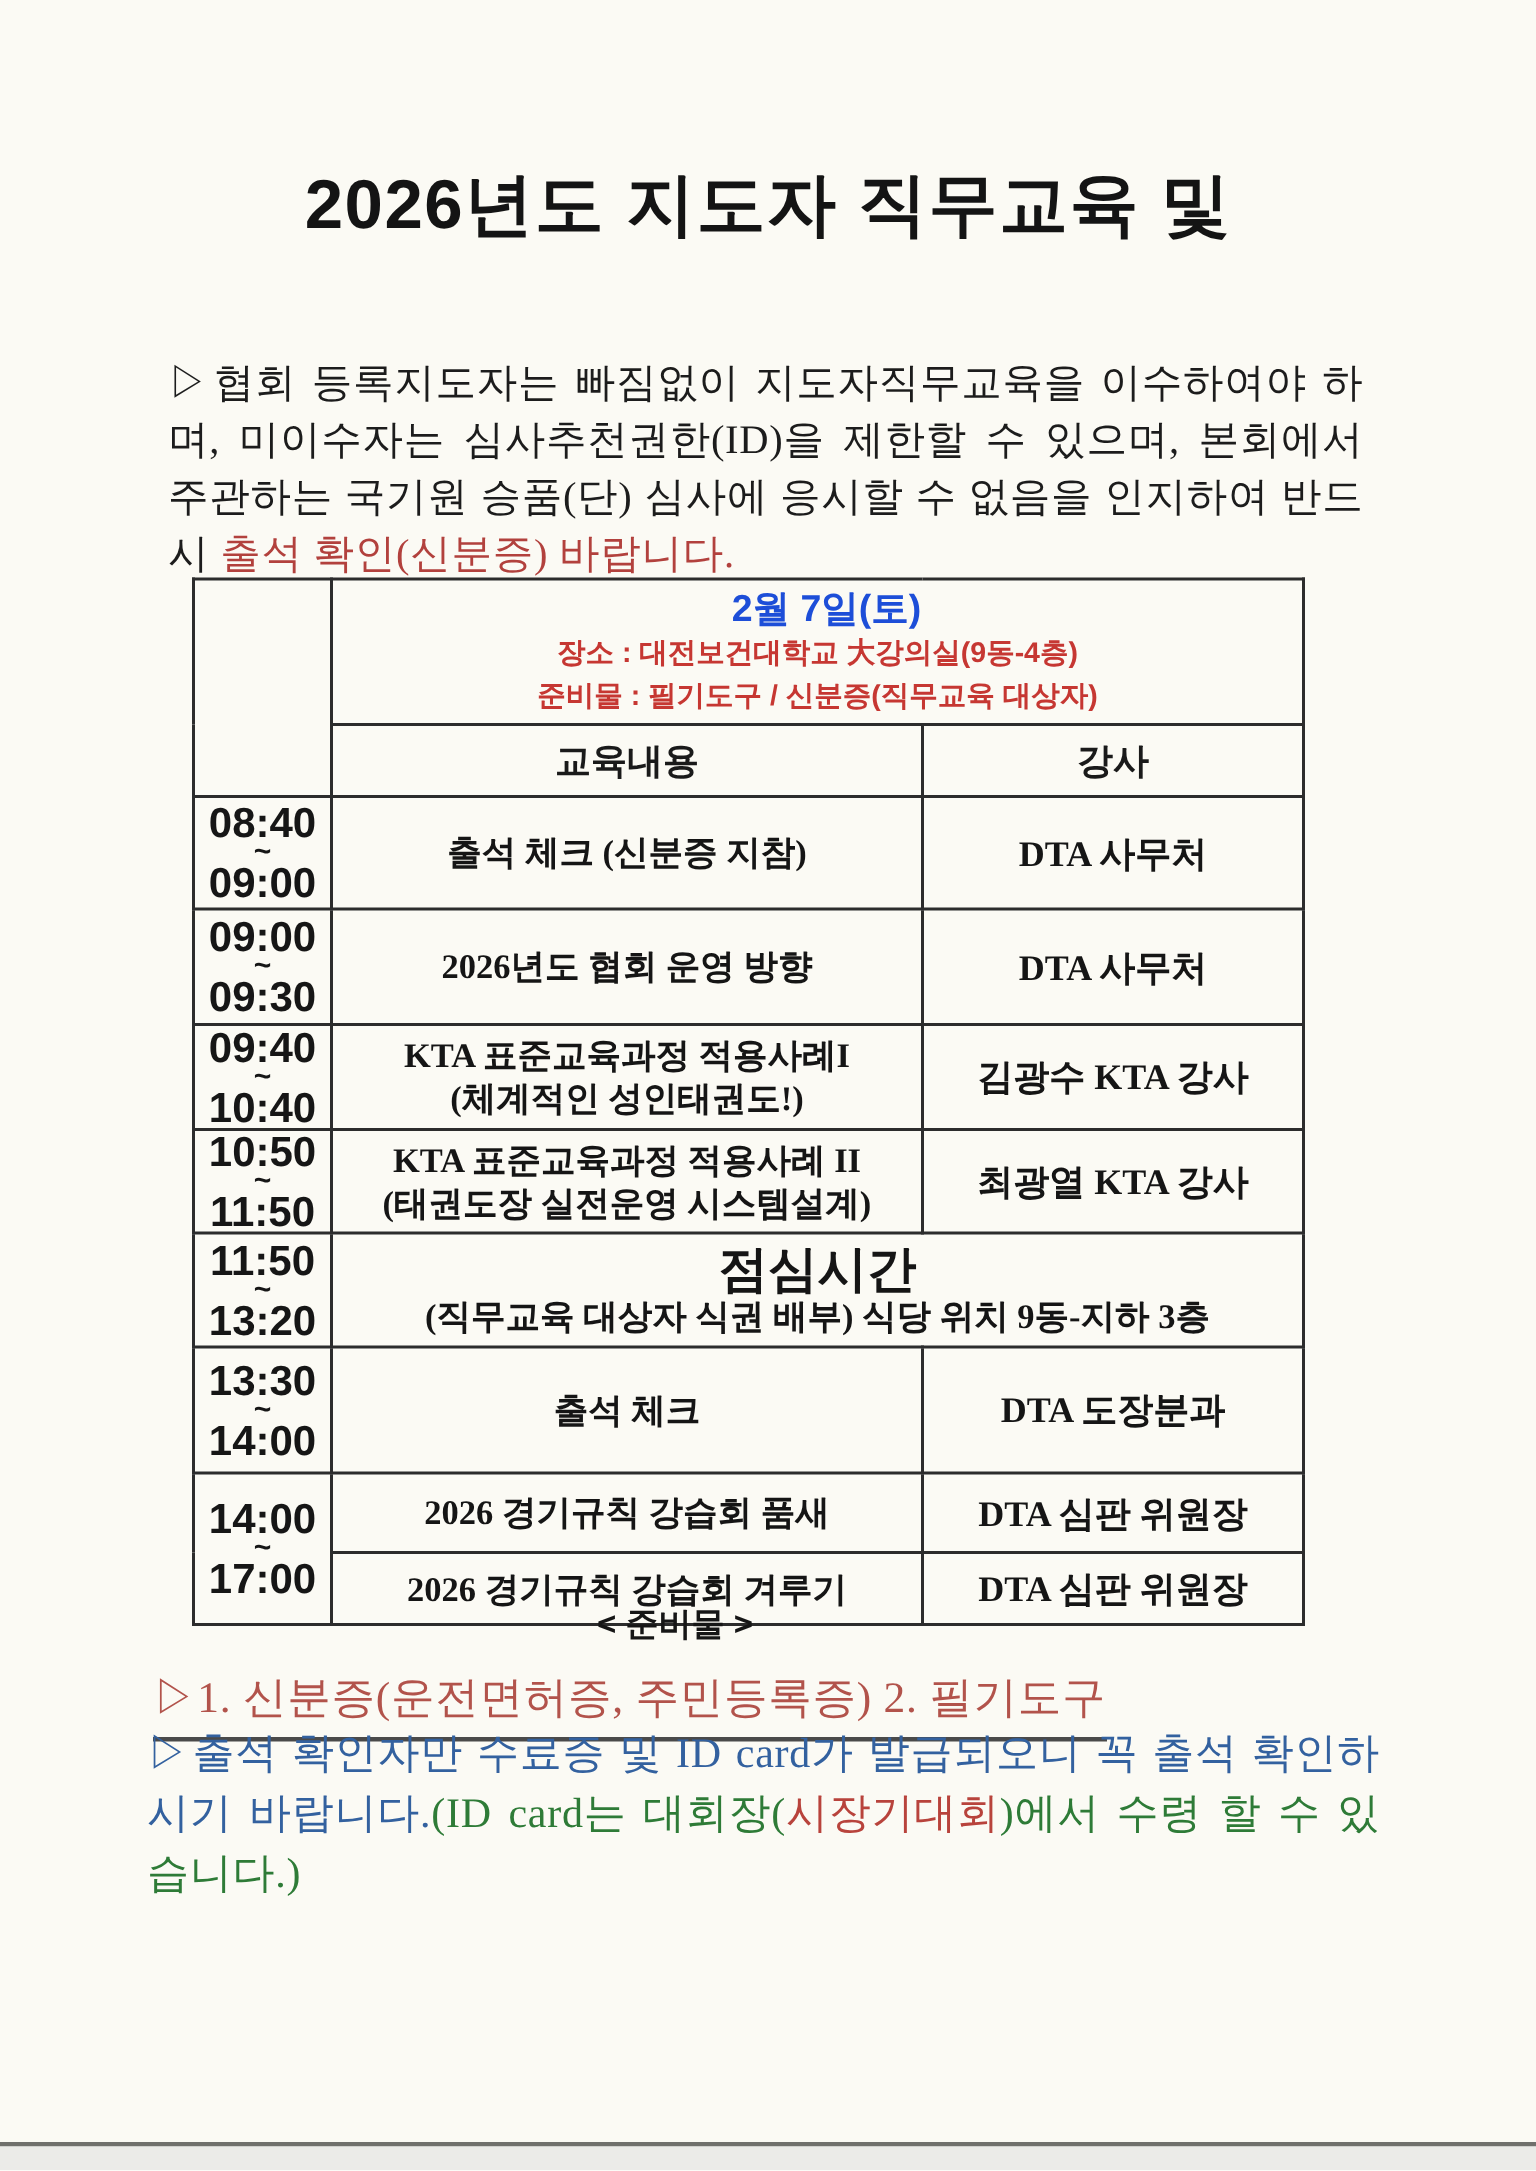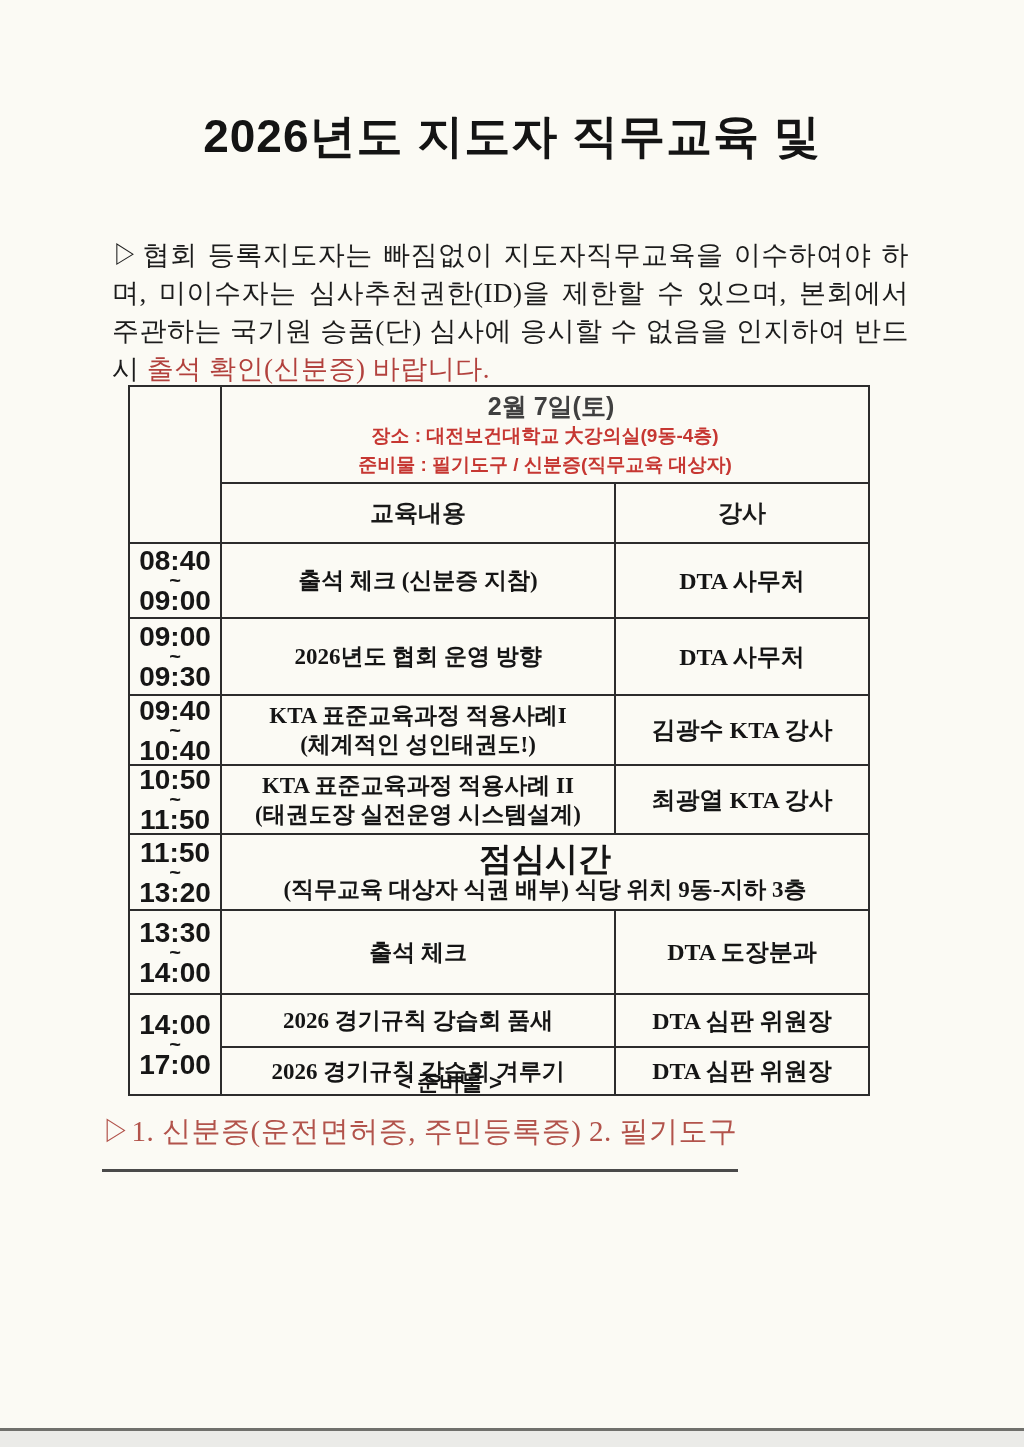--- a/index.html
+++ b/index.html
@@ -56,32 +56,32 @@
     vertical-align: middle;
     padding: 0;
     font-weight: bold;
     overflow: hidden;
   }
   .col-time { width: 92px; }
   .col-content { width: 394px; }
   .col-instructor { width: 254px; }
 
   tr.r-h1 { height: 97px; }
-  tr.r-h2 { height: 60px; }
+  tr.r-h2 { height: 48px; }
   tr.r-1 { height: 75px; }
   tr.r-2 { height: 77px; }
   tr.r-3 { height: 70px; }
   tr.r-4 { height: 64px; }
   tr.r-5 { height: 76px; }
   tr.r-6 { height: 84px; }
   tr.r-7 { height: 53px; }
   tr.r-8 { height: 48px; }
 
   .date-cell { padding-right: 105px; font-family: "Liberation Sans", sans-serif; }
-  .date-line { font-size: 25px; line-height: 30px; color: #404040; white-space: nowrap; margin-left: 12px; }
+  .date-line { font-size: 25px; line-height: 30px; color: #1d4ed8; white-space: nowrap; margin-left: 12px; }
   .red-line  { font-size: 19px; line-height: 29px; color: #c63732; white-space: nowrap; }
 
   .colhead-cell {
     font-family: "Liberation Sans", sans-serif;
     font-size: 24px;
     color: #1a1a1a;
   }
 
   .time-cell {
     font-family: "Liberation Sans", sans-serif;
@@ -110,21 +110,21 @@
     font-weight: bold;
     font-size: 22px;
     color: #161616;
   }
   .supplies-items {
     position: absolute;
     top: 1112px; left: 102px;
     font-size: 29px;
     color: #b2534b;
     border-bottom: 3px solid #4a4a4a;
-    padding-bottom: 17px;
+    padding-bottom: 6px;
     white-space: nowrap;
     letter-spacing: 0.5px;
   }
   .notice {
     position: absolute;
     top: 1150px; left: 98px;
     width: 822px;
     margin: 0;
     font-size: 28px;
     line-height: 40px;
@@ -277,17 +277,18 @@
           <div class="line">DTA 심판 위원장</div>
         </td>
       </tr>
     </tbody>
   </table>
 
   <div class="supplies-heading">&lt; 준비물 &gt;</div>
 
   <div class="supplies-items">▷1. 신분증(운전면허증, 주민등록증) 2. 필기도구</div>
 
+  <p class="notice"><span class="notice-blue">▷출석 확인자만 수료증 및 ID card가 발급되오니 꼭 출석 확인하시기 바랍니다.</span><span class="notice-green">(ID card는 대회장(</span><span class="notice-red">시장기대회</span><span class="notice-green">)에서 수령 할 수 있습니다.)</span></p>
 
   <div class="scan-line"></div>
   <div class="scan-strip"></div>
 
 </div>
 
 </body></html>

